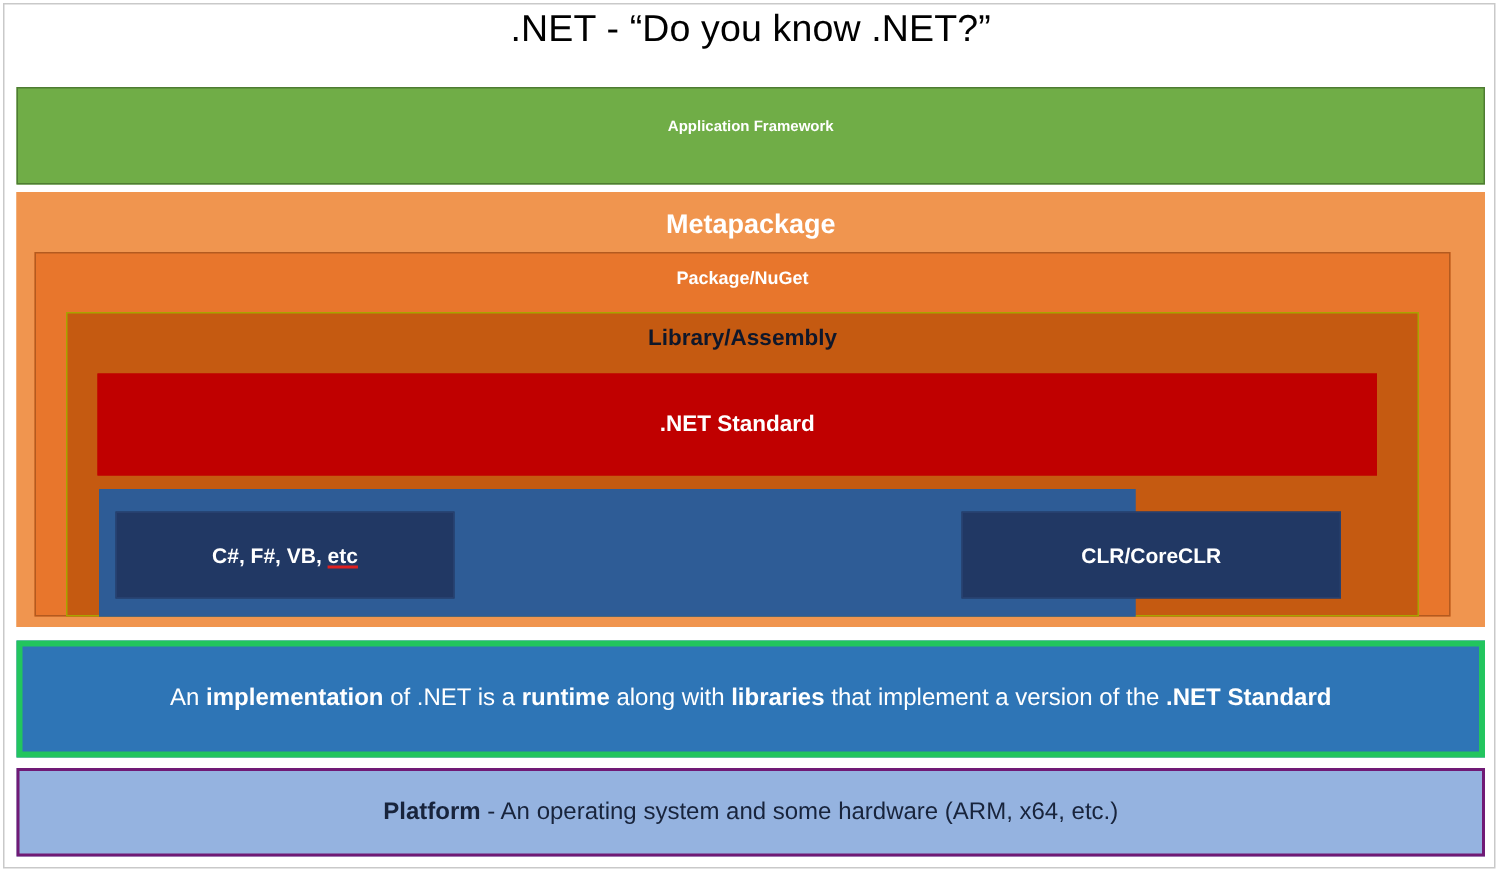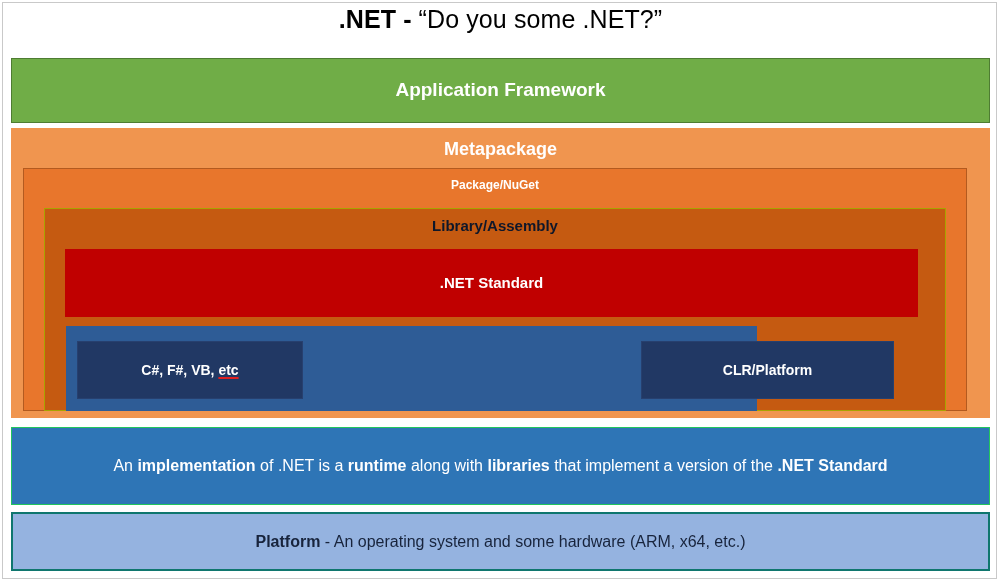--- a/index.html
+++ b/index.html
@@ -34,21 +34,21 @@
     position: absolute;
     left: 0;
     top: 5px;
     width: 1001px;
     text-align: center;
     font-size: 25px;
     color: #000000;
     letter-spacing: 0.1px;
     white-space: nowrap;
   }
-  #title .b { font-weight: bold; }
+  #title .b { font-weight: normal; }
   #title .r { font-weight: normal; }
 
   .layer {
     position: absolute;
     box-sizing: border-box;
   }
   .layer > .label {
     position: absolute;
     left: 0;
     width: 100%;
@@ -61,21 +61,21 @@
   #app-framework {
     left: 11px;
     top: 58px;
     width: 979px;
     height: 65px;
     background: #70ad47;
     border: 1px solid #4e7c32;
   }
   #app-framework .label {
     top: 20px;
-    font-size: 19px;
+    font-size: 10px;
     color: #ffffff;
   }
 
   
   #metapackage {
     left: 11px;
     top: 128px;
     width: 979px;
     height: 290px;
     background: #f0954f;
@@ -169,63 +169,63 @@
     text-underline-offset: 2px;
   }
 
   
   #implementation-row {
     left: 11px;
     top: 427px;
     width: 979px;
     height: 78px;
     background: #2e75b6;
-    border: 1px solid #22c55e;
+    border: 4px solid #22c55e;
     display: flex;
     align-items: center;
     justify-content: center;
   }
   #implementation-row .label {
     position: static;
     font-size: 16px;
     font-weight: normal;
     color: #ffffff;
     white-space: nowrap;
   }
   #implementation-row .label b { font-weight: bold; }
 
   
   #platform-row {
     left: 11px;
     top: 512px;
     width: 979px;
     height: 59px;
     background: #95b3e0;
-    border: 2px solid #0f766e;
+    border: 2px solid #701a75;
     display: flex;
     align-items: center;
     justify-content: center;
   }
   #platform-row .label {
     position: static;
     font-size: 16px;
     font-weight: normal;
     color: #18243c;
     white-space: nowrap;
   }
   #platform-row .label b { font-weight: bold; }
 </style>
 </head>
 <body>
 
 <div id="page">
 
   <div id="page-frame"></div>
 
-  <div id="title"><span class="b">.NET -</span><span class="r"> “Do you some .NET?”</span></div>
+  <div id="title"><span class="b">.NET -</span><span class="r"> “Do you know .NET?”</span></div>
 
   <div class="layer" id="app-framework">
     <div class="label">Application Framework</div>
   </div>
 
   <div class="layer" id="metapackage">
     <div class="label">Metapackage</div>
   </div>
 
   <div class="layer" id="package-nuget">
@@ -241,21 +241,21 @@
   </div>
 
   <div class="layer" id="components-row">
 
     <div class="component-box" id="component-languages">
       <span class="label"><span>C#, F#, VB, </span><span class="misspelled">etc</span></span>
     </div>
 
 
     <div class="component-box" id="component-clr">
-      <span class="label">CLR/Platform</span>
+      <span class="label">CLR/CoreCLR</span>
     </div>
 
   </div>
 
   <div class="layer" id="implementation-row">
     <span class="label"><span>An </span><b>implementation</b><span> of .NET is a </span><b>runtime</b><span> along with </span><b>libraries</b><span> that implement a version of the </span><b>.NET Standard</b></span>
   </div>
 
   <div class="layer" id="platform-row">
     <span class="label"><b>Platform</b><span> - An operating system and some hardware (ARM, x64, etc.)</span></span>

